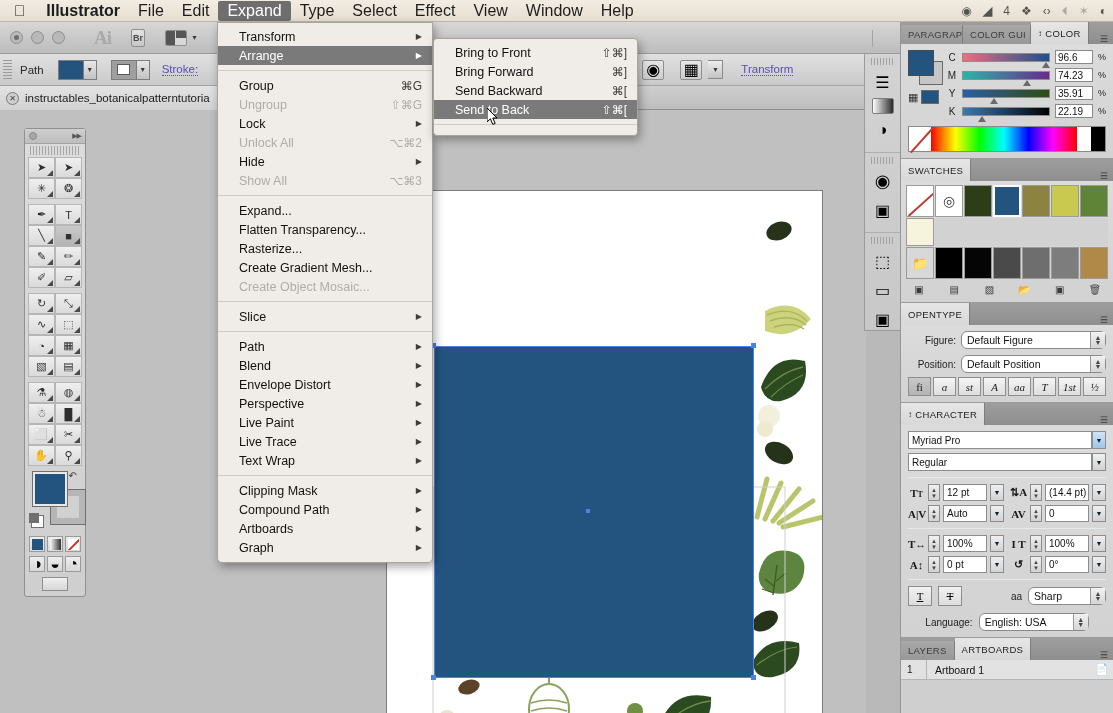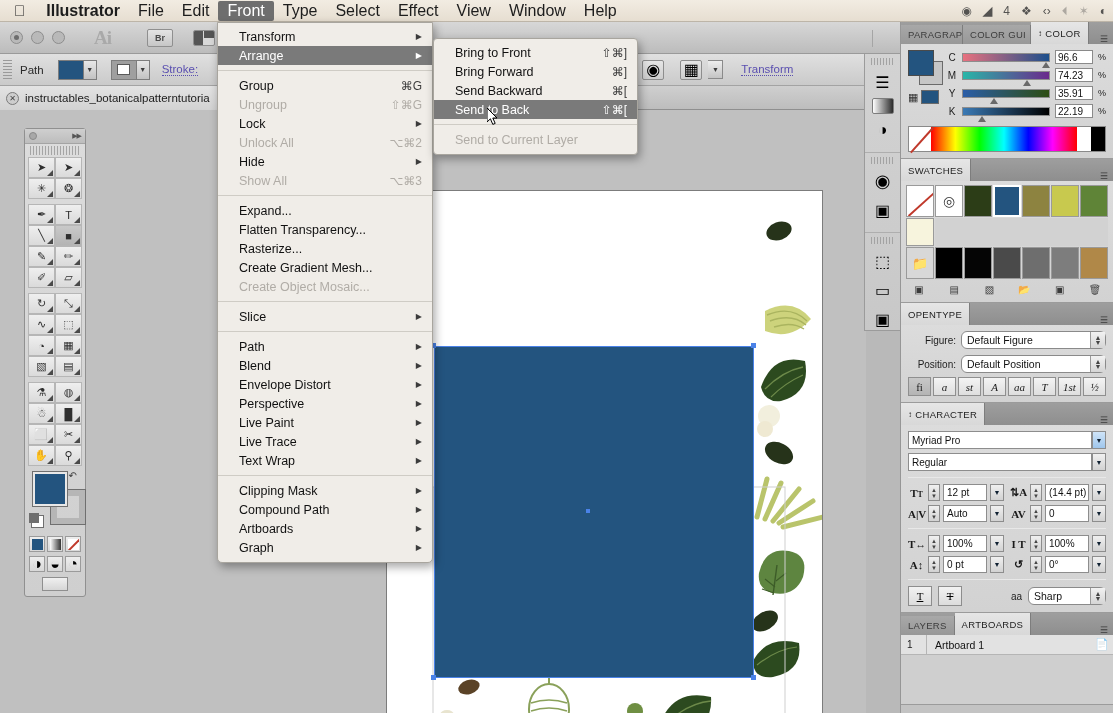--- a/index.html
+++ b/index.html
@@ -33,21 +33,21 @@
   .ai-titlebar {
     position:absolute; left:0; top:22px; width:1113px; height:32px;
     background:linear-gradient(to bottom,#d7d7d7,#bcbcbc);
     border-bottom:1px solid #9a9a9a; display:flex; align-items:center;
   }
   .traffic { display:flex; gap:8px; margin-left:10px; }
   .tl { width:13px;height:13px;border-radius:50%;background:#b9b9b9;border:1px solid #8d8d8d;
         display:flex;align-items:center;justify-content:center;}
   .tl i{width:5px;height:5px;border-radius:50%;background:#6d6d6d;display:block;}
   .ai-logo{margin-left:29px;font-size:19px;font-weight:bold;color:#a9a9a9;letter-spacing:-1px;font-family:"Liberation Serif",serif;}
-  .br-btn{margin-left:36px;width:26px;height:18px;border:1px solid #8f8f8f;border-radius:2px;
+  .br-btn{margin-left:20px;width:14px;height:18px;border:1px solid #8f8f8f;border-radius:2px;
           background:linear-gradient(to bottom,#e4e4e4,#c6c6c6);font-size:9px;color:#4a4a4a;
           display:flex;align-items:center;justify-content:center;font-weight:bold;}
   .arr-btn{margin-left:20px;display:flex;align-items:center;gap:4px;}
   .arr-sq{width:22px;height:16px;border:1px solid #8f8f8f;border-radius:2px;background:#d8d8d8;
           display:flex;overflow:hidden;}
   .arr-sq b{display:block;background:#555;}
   .caret{font-size:7px;color:#3c3c3c;}
   .ws-label{position:absolute;right:110px;top:7px;font-size:11.5px;color:#585858;letter-spacing:.7px;font-weight:bold;}
   .ws-sep{position:absolute;right:240px;top:8px;width:1px;height:17px;background:#a5a5a5;}
 
@@ -220,21 +220,21 @@
 <body>
 
 <div class="app">
 
   <div class="menubar">
     <div class="apple-logo"></div>
     <div id="mb-items" style="display:flex;align-items:center;">
         <div class="mb-item bold">Illustrator</div>
         <div class="mb-item">File</div>
         <div class="mb-item">Edit</div>
-        <div class="mb-item active">Front</div>
+        <div class="mb-item active">Expand</div>
         <div class="mb-item">Type</div>
         <div class="mb-item">Select</div>
         <div class="mb-item">Effect</div>
         <div class="mb-item">View</div>
         <div class="mb-item">Window</div>
         <div class="mb-item">Help</div>
       </div>
     <div class="mb-right">
       <span class="mb-ic">◉</span>
       <span class="mb-ic" style="font-weight:bold;">◢</span>
@@ -695,20 +695,27 @@
       <div style="display:flex;align-items:center;gap:6px;">
         <div style="width:24px;height:20px;border:1px solid #8d8d8d;background:linear-gradient(to bottom,#f2f2f2,#dcdcdc);display:flex;align-items:center;justify-content:center;font-size:11px;font-family:'Liberation Serif',serif;text-decoration:underline;">T</div>
         <div style="width:24px;height:20px;border:1px solid #8d8d8d;background:linear-gradient(to bottom,#f2f2f2,#dcdcdc);display:flex;align-items:center;justify-content:center;font-size:11px;font-family:'Liberation Serif',serif;text-decoration:line-through;">T</div>
         <span style="margin-left:auto;font-size:10px;color:#222;">aa</span>
         <div class="fsel" style="width:78px;flex:none;">
           <span>Sharp</span>
           <span class="stp">▲<br>▼</span>
         </div>
       </div>
 
+      <div style="display:flex;align-items:center;gap:6px;margin-top:7px;justify-content:center;">
+        <span style="font-size:10px;color:#1b1b1b;">Language:</span>
+        <div class="fsel" style="width:110px;flex:none;">
+          <span>English: USA</span>
+          <span class="stp">▲<br>▼</span>
+        </div>
+      </div>
     </div>
 
     <div class="ptabs">
       <div class="ptab">LAYERS</div>
       <div class="ptab act">ARTBOARDS</div>
       <div class="pmenu">☰</div>
     </div>
     <div class="pbody" style="padding:0;min-height:70px;background:#cfcfcf;">
       <div class="abrow">
         <span class="abnum">1</span>
@@ -832,22 +839,19 @@
       </div>
       <div class="mi">
         <span>Send Backward</span>
         <span class="sc">⌘[</span>
       </div>
       <div class="mi hl">
         <span>Send to Back</span>
         <span class="sc">⇧⌘[</span>
       </div>
       <div class="msep"></div>
-      <div class="mi dis">
-        <span>Send to Current Layer</span>
-      </div>
     </div>
 
   <svg class="cursor" viewBox="0 0 12 18">
     <polygon points="0,0 0,14 3.4,10.8 5.8,16.4 8.2,15.4 5.8,10 10,10" fill="#fff" stroke="#000" stroke-width="1"></polygon>
   </svg>
 
 </div>
 
 </body></html>

